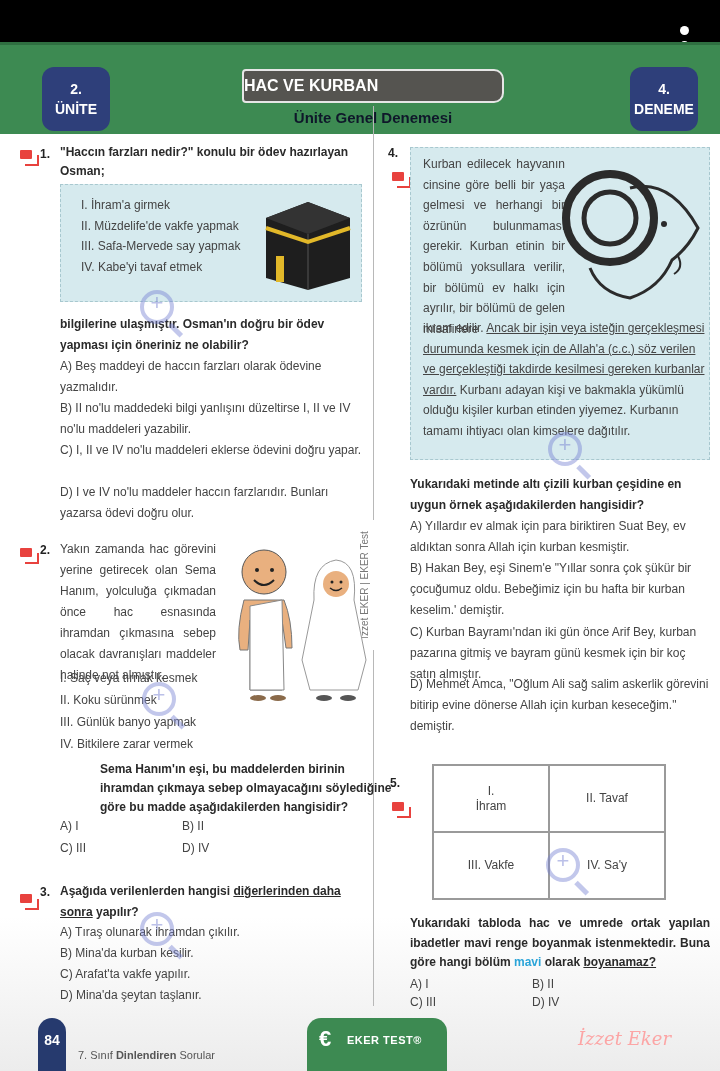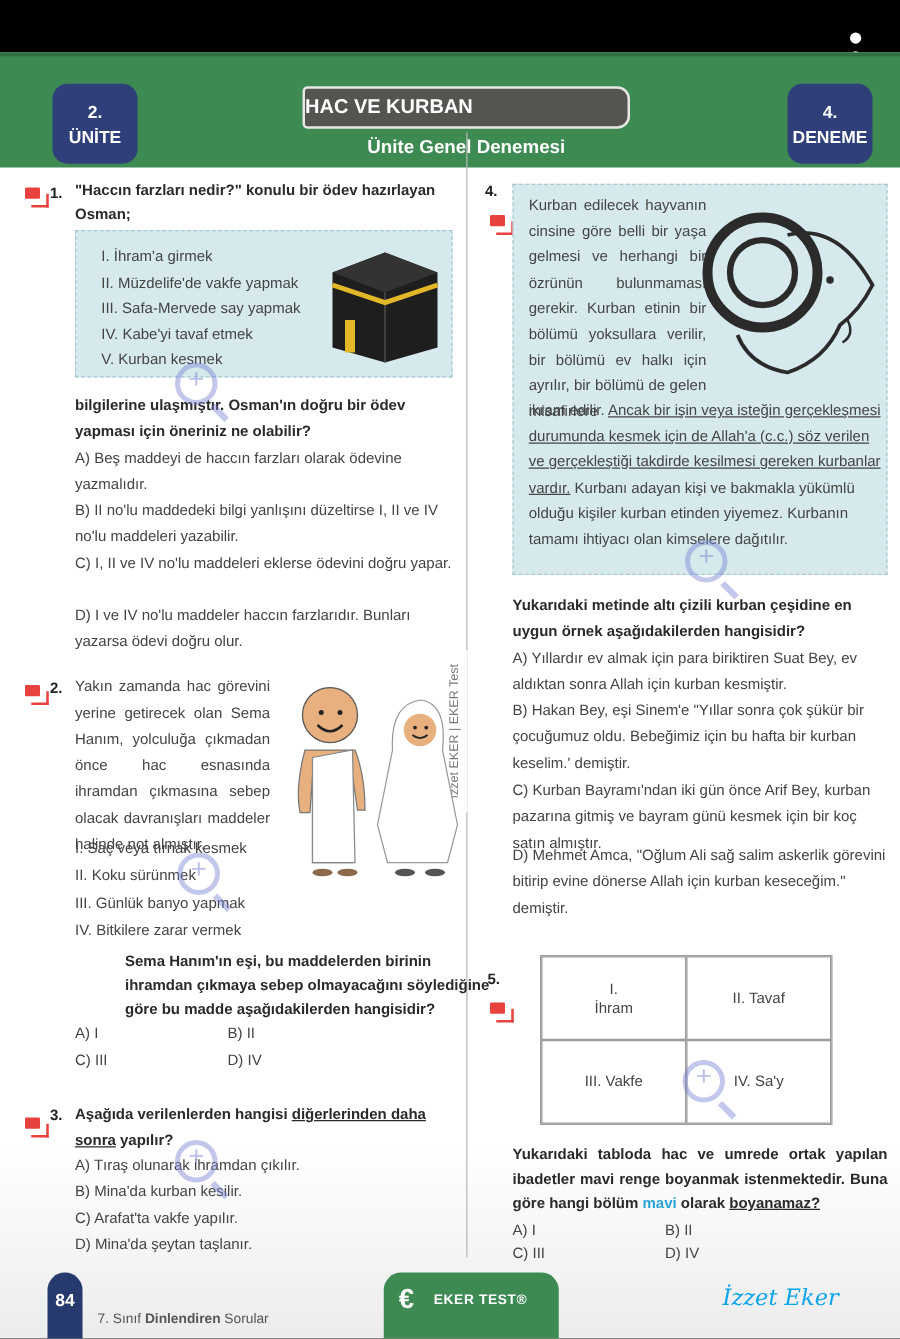--- a/index.html
+++ b/index.html
@@ -7,21 +7,21 @@
   body { font-family: "Liberation Sans", sans-serif; color: #3a3a3a; position: relative; }
   .topbar { position: absolute; left: 0; top: 0; width: 720px; height: 42px; background: #000; }
   .menu-dots { position: absolute; right: 30px; top: 26px; width: 12px; }
   .menu-dots span { display: block; width: 9px; height: 9px; border-radius: 50%; background: #fff; margin: 0 auto 6px; }
   .page { position: absolute; left: 0; top: 42px; width: 720px; height: 1029px; background: linear-gradient(#fff 0%, #fff 85%, #ececec 100%); }
   .header { position: absolute; left: 0; top: 0; width: 720px; height: 92px; background: #3d8a52; border-top: 3px solid #2f6f41; }
   .badge { position: absolute; top: 22px; width: 68px; height: 64px; background: #2e3f7a; border-radius: 12px; color: #fff; font-weight: bold; font-size: 14px; text-align: center; line-height: 20px; padding-top: 12px; }
   .badge.left { left: 42px; }
   .badge.right { left: 630px; }
   .title-pill { position: absolute; left: 242px; top: 24px; width: 262px; height: 34px; background: #555450; border: 2px solid #e6e6e6; border-radius: 4px 10px 10px 4px; color: #fff; font-weight: bold; font-size: 16px; text-align: left; line-height: 30px; }
-  .subtitle { position: absolute; left: 242px; top: 64px; width: 262px; text-align: center; color: #ffffff; font-size: 15px; font-weight: bold; }
+  .subtitle { position: absolute; left: 242px; top: 64px; width: 262px; text-align: center; color: #0f172a; font-size: 15px; font-weight: bold; }
   .col-divider { position: absolute; left: 373px; top: 106px; width: 1px; height: 900px; background: #b8b8b8; }
   .side-label { position: absolute; left: 354px; top: 520px; width: 20px; height: 130px; background: #fff; }
   .side-label span { position: absolute; left: 50%; top: 50%; transform: translate(-50%,-50%) rotate(-90deg); white-space: nowrap; font-size: 10px; color: #777; }
   .qicon { position: absolute; width: 18px; height: 14px; }
   .qicon::before { content: ""; position: absolute; left: 0; top: 0; width: 12px; height: 9px; background: #e8423e; border-radius: 1px; }
   .qicon::after { content: ""; position: absolute; left: 5px; top: 5px; width: 12px; height: 9px; border: 2px solid #e8423e; border-top: none; border-left: none; }
   .qnum { position: absolute; font-weight: bold; font-size: 12px; color: #222; }
   .txt { position: absolute; font-size: 12px; line-height: 21px; color: #444; }
   .bold { font-weight: bold; color: #2a2a2a; }
   .infobox { position: absolute; background: #d6eaee; border: 1px dashed #a8c8cf; }
@@ -31,21 +31,21 @@
   .table5 { position: absolute; left: 432px; top: 764px; width: 234px; height: 136px; border: 1px solid #9a9a9a; display: grid; grid-template-columns: 1fr 1fr; grid-template-rows: 1fr 1fr; }
   .table5 div { border: 1px solid #9a9a9a; display: flex; align-items: center; justify-content: center; text-align: center; font-size: 12px; color: #444; line-height: 15px; }
   .magnifier { position: absolute; width: 34px; height: 34px; border: 4px solid rgba(120,130,210,0.45); border-radius: 50%; }
   .magnifier::before { content: "+"; position: absolute; left: 0; top: -4px; width: 26px; text-align: center; font-size: 22px; color: rgba(120,130,210,0.5); }
   .magnifier::after { content: ""; position: absolute; left: 26px; top: 28px; width: 16px; height: 5px; background: rgba(120,130,210,0.45); transform: rotate(45deg); transform-origin: left center; }
   .footer-page { position: absolute; left: 38px; top: 1018px; width: 28px; height: 53px; background: #263a6e; border-radius: 14px 14px 0 0; color: #fff; font-weight: bold; font-size: 14px; text-align: center; padding-top: 14px; }
   .footer-series { position: absolute; left: 78px; top: 1033px; font-size: 11px; color: #555; margin-top: 16px; }
   .footer-logo { position: absolute; left: 307px; top: 1018px; width: 140px; height: 53px; background: #3d8a52; border-radius: 14px 14px 0 0; color: #fff; font-size: 11px; font-weight: bold; letter-spacing: 0.5px; }
   .footer-logo .mark { position: absolute; left: 12px; top: 8px; font-size: 22px; }
   .footer-logo .name { position: absolute; left: 40px; top: 16px; }
-  .signature { position: absolute; left: 578px; top: 1028px; font-family: "DejaVu Serif", serif; font-style: italic; font-size: 18px; color: #0ea5e9; }
+  .signature { position: absolute; left: 578px; top: 1028px; font-family: "DejaVu Serif", serif; font-style: italic; font-size: 18px; color: #fca5a5; }
   .kaaba { position: absolute; left: 262px; top: 198px; width: 92px; height: 94px; }
   .ram { position: absolute; left: 560px; top: 148px; width: 150px; height: 160px; }
   .people { position: absolute; left: 226px; top: 540px; width: 150px; height: 170px; }
 </style>
 </head>
 <body>
 
 <div class="topbar"></div>
 <div class="menu-dots">
     <span></span>
@@ -74,21 +74,20 @@
   </div>
 
 <div class="qicon" style="left:20px;top:150px;"></div>
 <div class="qnum" style="left:40px;top:147px;">1.</div>
 <div class="txt bold" style="left:60px;top:143px;width:300px;line-height:19px;">"Haccın farzları nedir?" konulu bir ödev hazırlayan Osman;</div>
 <div class="infobox" style="left:60px;top:184px;width:302px;height:118px;padding:10px 0 0 20px;">
   <div class="item">I. İhram'a girmek</div>
   <div class="item">II. Müzdelife'de vakfe yapmak</div>
   <div class="item">III. Safa-Mervede say yapmak</div>
   <div class="item">IV. Kabe'yi tavaf etmek</div>
-  <div class="item">V. Kurban kesmek</div>
 </div>
 <svg class="kaaba" viewBox="0 0 92 94">
   <polygon points="46,4 88,20 88,80 46,92 4,80 4,20" fill="#1e1e1e"></polygon>
   <polygon points="46,4 88,20 46,36 4,20" fill="#333"></polygon>
   <line x1="46" y1="36" x2="46" y2="92" stroke="#555" stroke-width="1"></line>
   <polyline points="4,30 46,44 88,30" fill="none" stroke="#e2b829" stroke-width="4"></polyline>
   <rect x="14" y="58" width="8" height="26" fill="#e2b829"></rect>
 </svg>
 <div class="txt bold" style="left:60px;top:314px;width:302px;">bilgilerine ulaşmıştır. Osman'ın doğru bir ödev yapması için öneriniz ne olabilir?</div>
 <div class="txt" style="left:60px;top:356px;width:302px;">A) Beş maddeyi de haccın farzları olarak ödevine yazmalıdır.</div>

